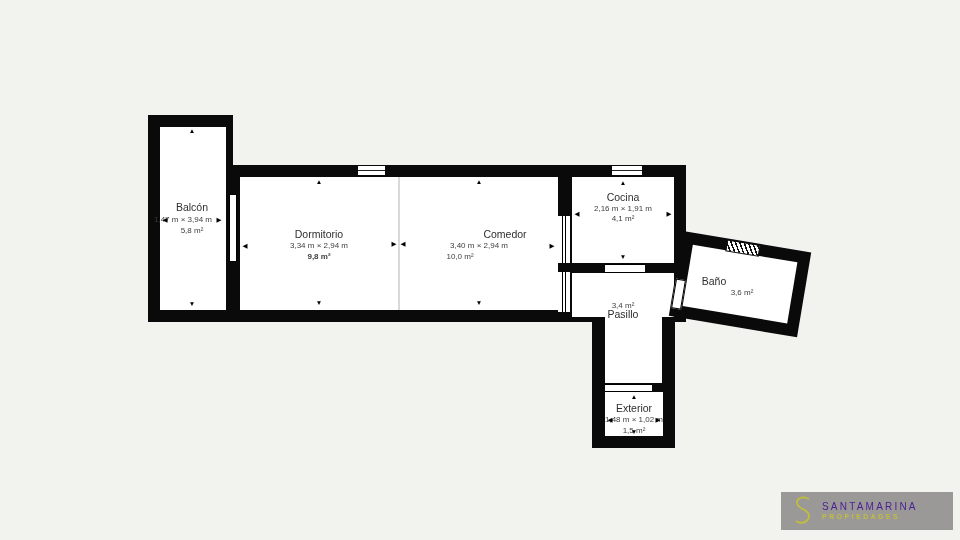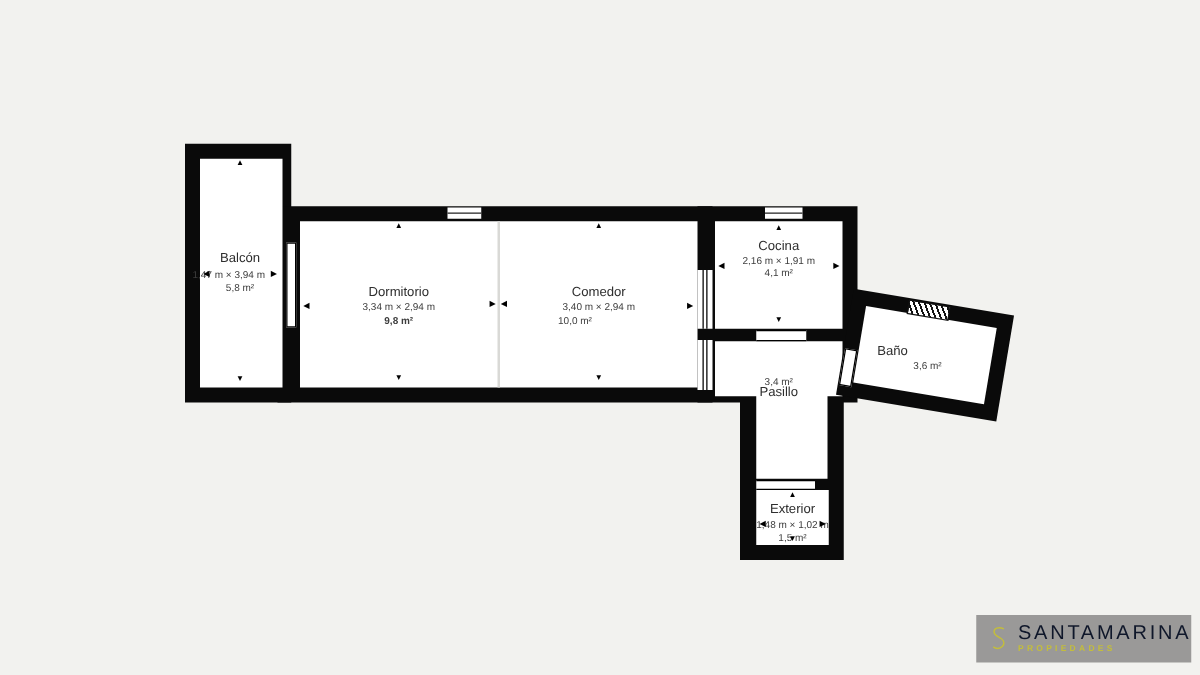--- a/index.html
+++ b/index.html
@@ -22,21 +22,21 @@
   .arr{font-size:6.5px;color:#000;transform:translate(-50%,-50%);line-height:1;}
   .bano{position:absolute;left:683px;top:231px;width:130px;height:86px;background:#0a0a0a;
         transform:rotate(9.5deg);transform-origin:0 0;}
   .bano .floor{left:12px;top:12px;width:106px;height:62px;}
   .hatchwin{position:absolute;left:45px;top:1px;width:32px;height:10px;border:1px solid #111;
         background:repeating-linear-gradient(60deg,#ffffff 0 2.5px,#111 2.5px 4px);}
   .bano-leaf{position:absolute;left:1px;top:48px;width:10px;height:30px;background:#fff;border:1px solid #000;box-sizing:border-box;}
   .logo{position:absolute;left:781px;top:492px;width:172px;height:38px;background:#9a9998;
         display:flex;align-items:center;padding-left:11px;box-sizing:border-box;}
   .logo-txt{margin-left:8px;display:flex;flex-direction:column;}
-  .brand{color:#0f172a;font-size:16px;letter-spacing:2.2px;font-weight:400;line-height:1;}
+  .brand{color:#4c1d95;font-size:10px;letter-spacing:2.2px;font-weight:400;line-height:1;}
   .tagline{color:#c3bd3c;font-size:6.8px;letter-spacing:2.6px;font-weight:700;margin-top:2px;line-height:1;}
 </style>
 </head>
 <body>
 
 <div class="stage">
 
   <div class="wall" style="left:148px;top:115px;width:85px;height:207px;"></div>
   <div class="wall" style="left:222px;top:165px;width:348px;height:157px;"></div>
   <div class="wall" style="left:558px;top:165px;width:128px;height:157px;"></div>
@@ -65,21 +65,21 @@
   <div class="thr" style="left:605px;top:384px;width:47px;height:8px;"></div>
 
   <div class="lbl t" style="left:192px;top:207px;">Balcón</div>
   <div class="lbl d" style="left:183px;top:220px;">1,47 m × 3,94 m</div>
   <div class="lbl d" style="left:192px;top:231px;">5,8 m²</div>
 
   <div class="lbl t" style="left:319px;top:234px;">Dormitorio</div>
   <div class="lbl d" style="left:319px;top:246px;">3,34 m × 2,94 m</div>
   <div class="lbl d" style="left:319px;top:257px;font-weight:bold;">9,8 m²</div>
 
-  <div class="lbl t" style="left:479px;top:234px;">Comedor</div>
+  <div class="lbl t" style="left:505px;top:234px;">Comedor</div>
   <div class="lbl d" style="left:479px;top:246px;">3,40 m × 2,94 m</div>
   <div class="lbl d" style="left:460px;top:257px;">10,0 m²</div>
 
   <div class="lbl t" style="left:623px;top:197px;">Cocina</div>
   <div class="lbl d" style="left:623px;top:209px;">2,16 m × 1,91 m</div>
   <div class="lbl d" style="left:623px;top:219px;text-align:right;">4,1 m²</div>
 
   <div class="lbl t" style="left:623px;top:294px;margin-top:20px;">Pasillo</div>
   <div class="lbl d" style="left:623px;top:306px;">3,4 m²</div>
 

